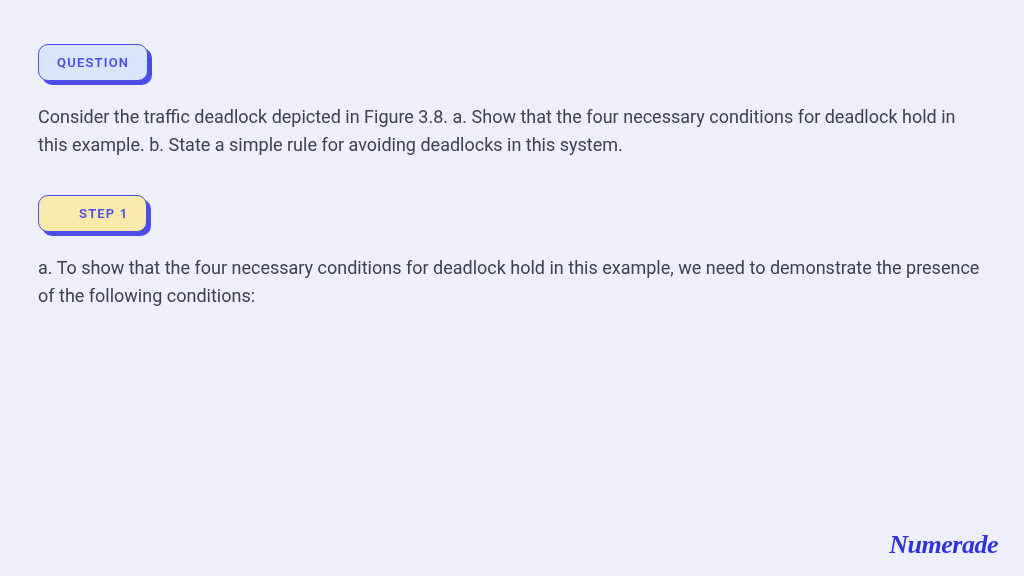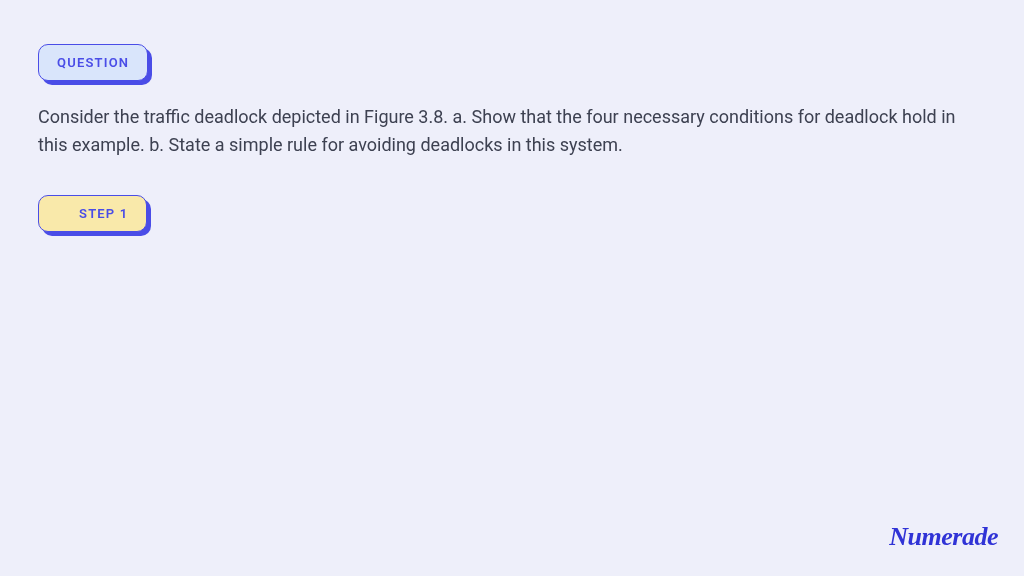--- a/index.html
+++ b/index.html
@@ -50,21 +50,21 @@
     padding-left: 40px;
   }
   .body-text {
     font-size: 18px;
     line-height: 1.55;
     color: #3d4151;
     margin-bottom: 36px;
   }
   .brand {
     position: absolute;
-    bottom: 24px;
+    bottom: 16px;
     right: 26px;
     font-family: "Comic Sans MS", "Segoe Script", cursive;
     font-size: 26px;
     font-weight: 700;
     color: #3033d6;
     font-style: italic;
     letter-spacing: -0.5px;
   }
 </style>
 </head>
@@ -77,16 +77,17 @@
     <div class="badge question">QUESTION</div>
   </div>
 
   <p class="body-text">Consider the traffic deadlock depicted in Figure 3.8. a. Show that the four necessary conditions for deadlock hold in this example. b. State a simple rule for avoiding deadlocks in this system.</p>
 
   <div class="badge-wrapper">
     <div class="badge-shadow"></div>
     <div class="badge step">STEP 1</div>
   </div>
 
+  <p class="body-text">a. To show that the four necessary conditions for deadlock hold in this example, we need to demonstrate the presence of the following conditions:</p>
 
 </div>
 
 <div class="brand">Numerade</div>
 
 </body></html>

